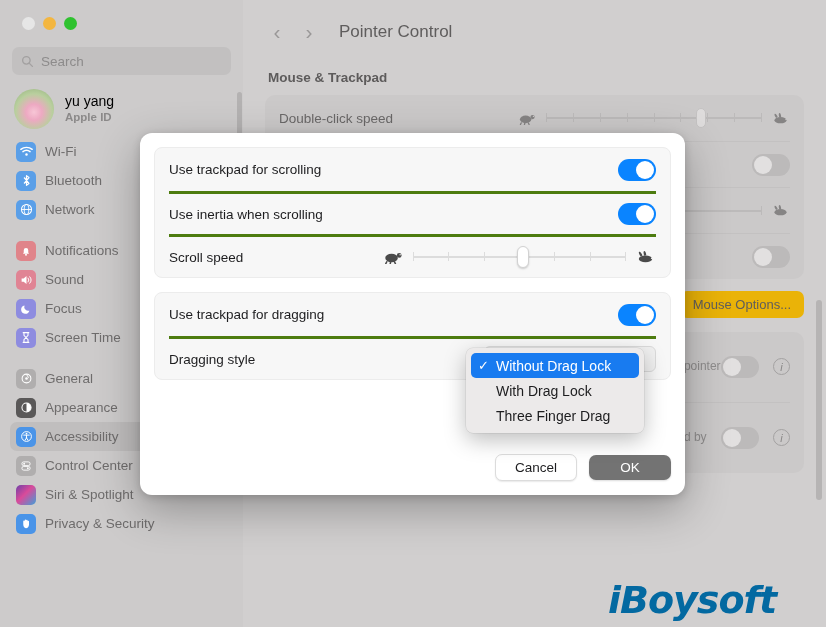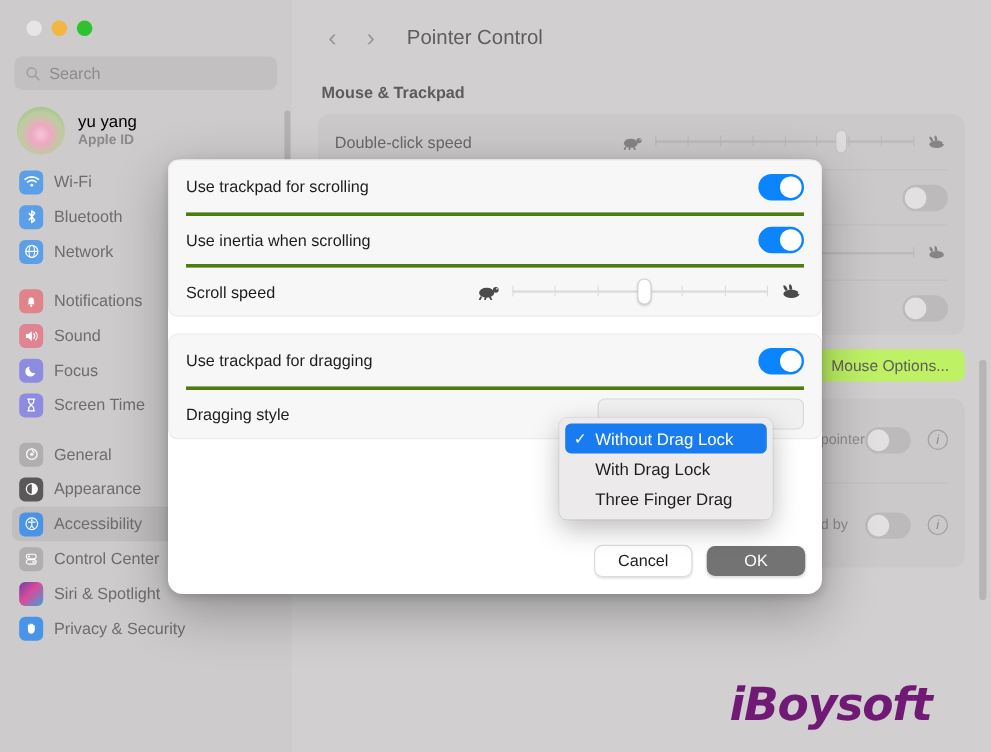--- a/index.html
+++ b/index.html
@@ -135,36 +135,37 @@
 
   .info-ico {
     width: 17px; height: 17px; border-radius: 50%;
     border: 1px solid #a3a1a1; color: #8a8888;
     font-size: 11px; font-style: italic;
     display: flex; align-items: center; justify-content: center;
     margin-left: 14px; flex: none;
   }
 
   .btn-ghost {
-    background: #bef264; border-radius: 7px;
+    background: #eab308; border-radius: 7px;
     font-size: 13px; color: #5f5d5d;
     padding: 6px 13px; display: inline-block;
   }
   .opt-row { display: flex; justify-content: flex-end; margin-top: 12px; }
 
   .c-scroll {
     position: absolute; right: 4px; top: 300px;
     width: 6px; height: 200px; border-radius: 3px;
     background: #b6b4b4;
   }
   .sheet {
     position: absolute; left: 140px; top: 133px;
     width: 545px; height: 362px;
     background: #fff; border-radius: 12px;
     box-shadow: 0 14px 44px rgba(0,0,0,.30), 0 2px 8px rgba(0,0,0,.16);
+    padding: 14px;
   }
   .s-card {
     background: #f7f7f7; border-radius: 8px;
     border: 1px solid #ececec;
     padding: 0 14px;
   }
   .s-card + .s-card { margin-top: 14px; }
   .s-row {
     display: flex; align-items: center; height: 43px;
     border-top: 3px solid #4d7c0f;
@@ -211,23 +212,23 @@
     display: flex; align-items: center; gap: 6px;
     height: 25px; padding: 0 6px;
     font-size: 14px; color: #1d1d1f;
     border-radius: 5px; white-space: nowrap;
   }
   .menu-item.sel { background: #187bf0; color: #fff; }
   .menu-check { width: 13px; font-size: 13px; text-align: center; }
 
   
   .watermark {
-    position: absolute; left: 608px; top: 565px;
+    position: absolute; left: 608px; top: 578px;
     font-size: 38px; font-weight: bold; font-style: italic;
-    color: #701a75; letter-spacing: -1px;
+    color: #0369a1; letter-spacing: -1px;
     font-family: "DejaVu Sans", sans-serif;
   }
 </style>
 </head>
 <body>
 
 <div id="app">
 
   <div class="bg-window">
 

